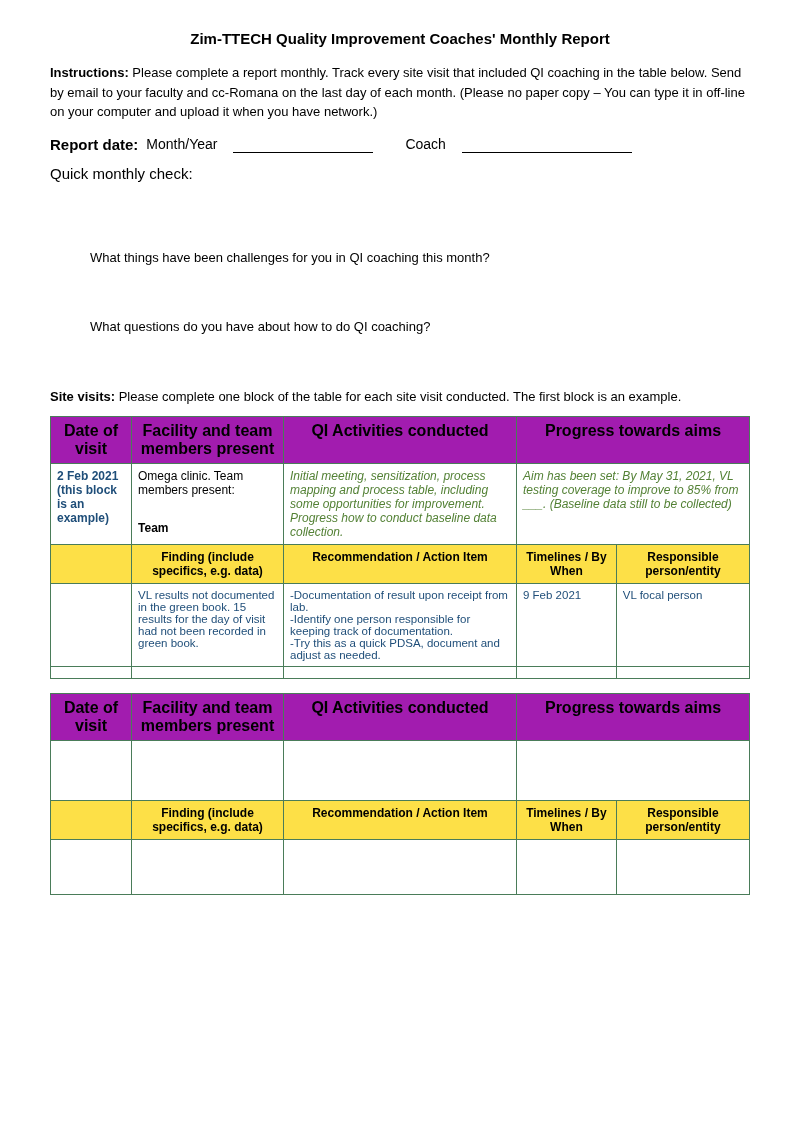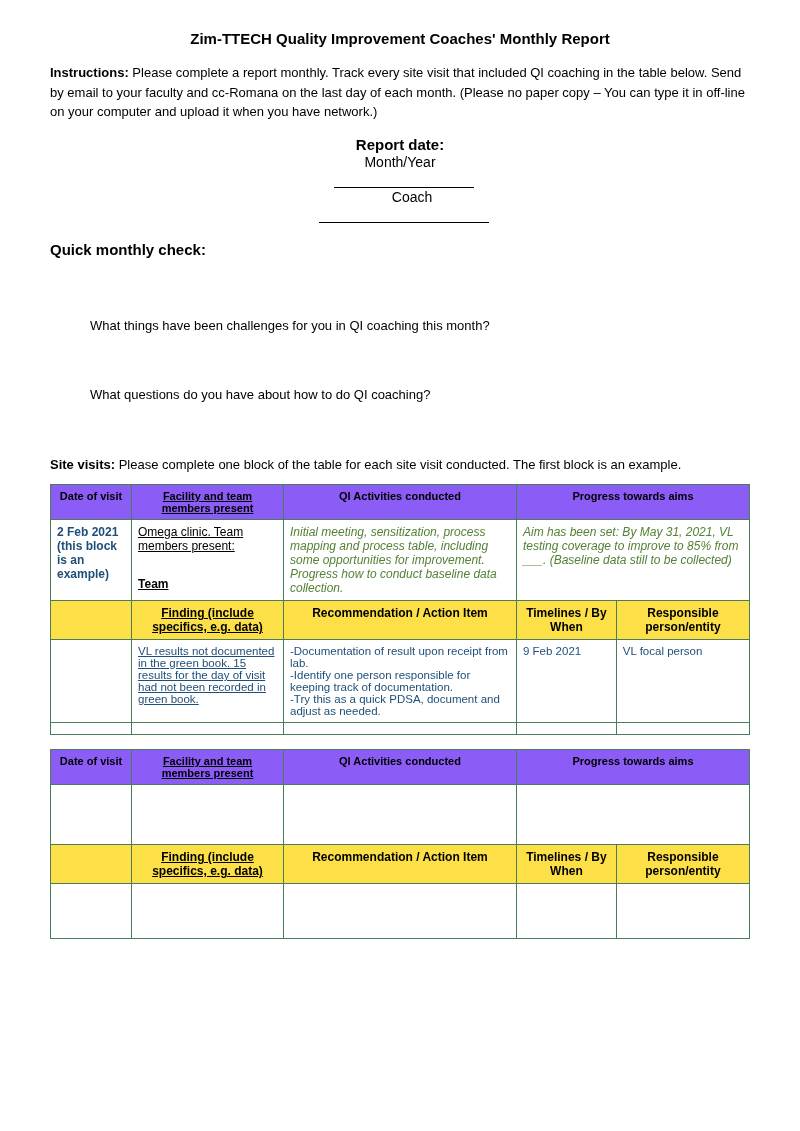--- a/index.html
+++ b/index.html
@@ -17,45 +17,44 @@
       font-weight: bold;
       font-size: 15px;
       margin-bottom: 16px;
     }
     .instructions {
       margin-bottom: 14px;
       line-height: 1.5;
     }
     .instructions span.bold { font-weight: bold; }
     .report-date {
-      margin-bottom: 18px;
+      margin-bottom: 12px;
       display: flex;
       align-items: center;
-      gap: 1px;
+      gap: 8px;
       font-size: 14px;
-      flex-direction: column;
     }
     .report-date .label { font-weight: bold; font-size: 15px; }
     .report-date .field {
       border-bottom: 1px solid #000;
       display: inline-block;
       width: 140px;
       margin-left: 8px;
     }
     .report-date .coach-label { margin-left: 24px; }
     .report-date .coach-field {
       border-bottom: 1px solid #000;
       display: inline-block;
       width: 170px;
       margin-left: 8px;
     }
     .section-title {
-      font-weight: bold;
+      font-weight: normal;
       font-size: 15px;
-      margin-bottom: 8px;
+      margin-bottom: 16px;
     }
     .question-block {
       margin-left: 40px;
       margin-bottom: 6px;
       line-height: 1.5;
     }
     .answer-space {
       height: 40px;
       margin-bottom: 10px;
     }
@@ -71,24 +70,24 @@
       border-collapse: collapse;
       margin-bottom: 14px;
       font-size: 12px;
     }
     table.main-table td, table.main-table th {
       border: 1px solid #4a7c59;
       padding: 5px 6px;
       vertical-align: top;
     }
     .header-row td {
-      background-color: #8b5cf6;
+      background-color: #a21caf;
       font-weight: bold;
       text-align: center;
-      font-size: 11px;
+      font-size: 16px;
       margin-top: 19px;
     }
     .subheader-row td {
       background-color: #fde047;
       font-weight: bold;
       text-align: center;
       font-size: 12px;
     }
     .example-date {
       color: #1f4e79;
@@ -108,21 +107,21 @@
     }
     .timeline-text {
       color: #1f4e79;
       font-size: 11.5px;
     }
     .responsible-text {
       color: #1f4e79;
       font-size: 11.5px;
     }
     .date-col { width: 80px; }
-    .facility-col { width: 150px; text-decoration: underline; }
+    .facility-col { width: 150px; }
     .qi-col { width: 230px; }
     .progress-col { width: 230px; }
     .timelines-col { width: 90px; }
     .responsible-col { width: 120px; }
   </style>
 </head>
 <body>
 
 <div class="title">Zim-TTECH Quality Improvement Coaches' Monthly Report</div>
 

